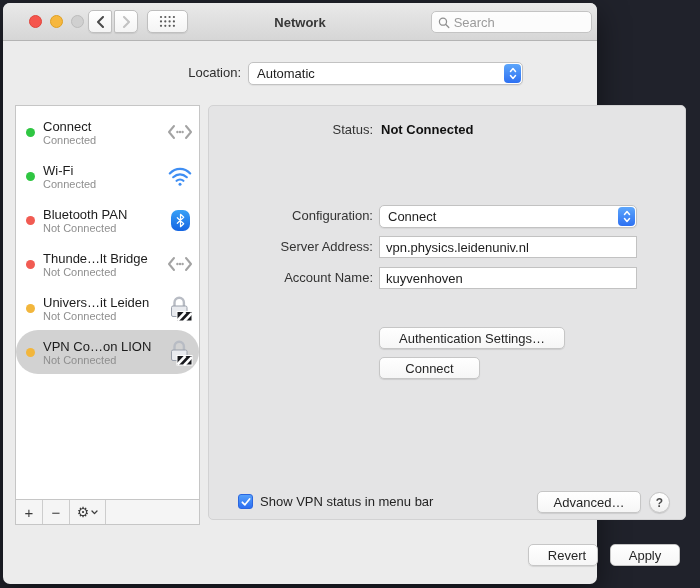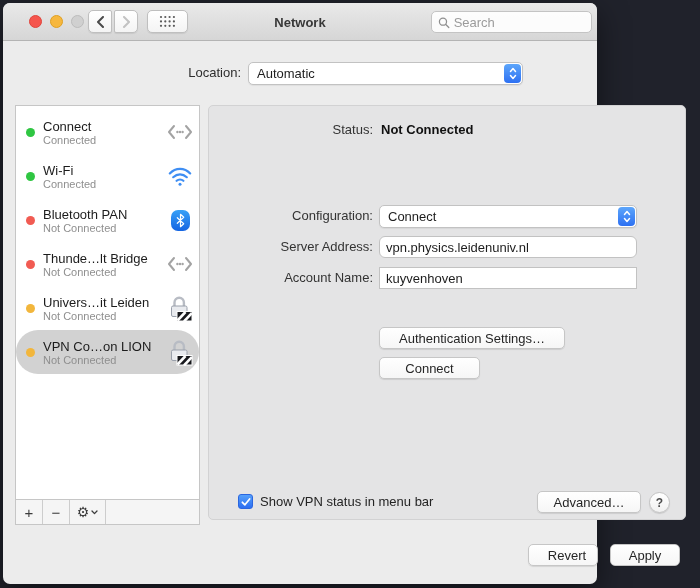--- a/index.html
+++ b/index.html
@@ -339,21 +339,21 @@
       <span>Connect</span>
       <span class="stepper">
         <svg width="8" height="13" viewBox="0 0 8 13">
             <path d="M1.5 4.4 L4 1.6 L6.5 4.4" stroke="#fff" stroke-width="1.5" fill="none" stroke-linecap="round" stroke-linejoin="round"></path>
             <path d="M1.5 8.6 L4 11.4 L6.5 8.6" stroke="#fff" stroke-width="1.5" fill="none" stroke-linecap="round" stroke-linejoin="round"></path>
           </svg>
       </span>
     </div>
 
     <div class="flabel" style="top:130px">Server Address:</div>
-    <input class="tfield" style="top: 130px; border-radius: 6px;" type="text" value="vpn.physics.leidenuniv.nl">
+    <input class="tfield" style="top: 130px;" type="text" value="vpn.physics.leidenuniv.nl">
 
     <div class="flabel" style="top:161px">Account Name:</div>
     <input class="tfield" style="top: 161px;" type="text" value="kuyvenhoven">
 
     <div class="mac-btn btn-auth">Authentication Settings…</div>
     <div class="mac-btn btn-connect">Connect</div>
 
     <div class="checkbox">
       <svg width="10" height="10" viewBox="0 0 11 11">
           <path d="M1.5 5.8 L4.3 8.6 L9.5 2.2" stroke="#ffffff" stroke-width="1.9" fill="none" stroke-linecap="round" stroke-linejoin="round"></path>

